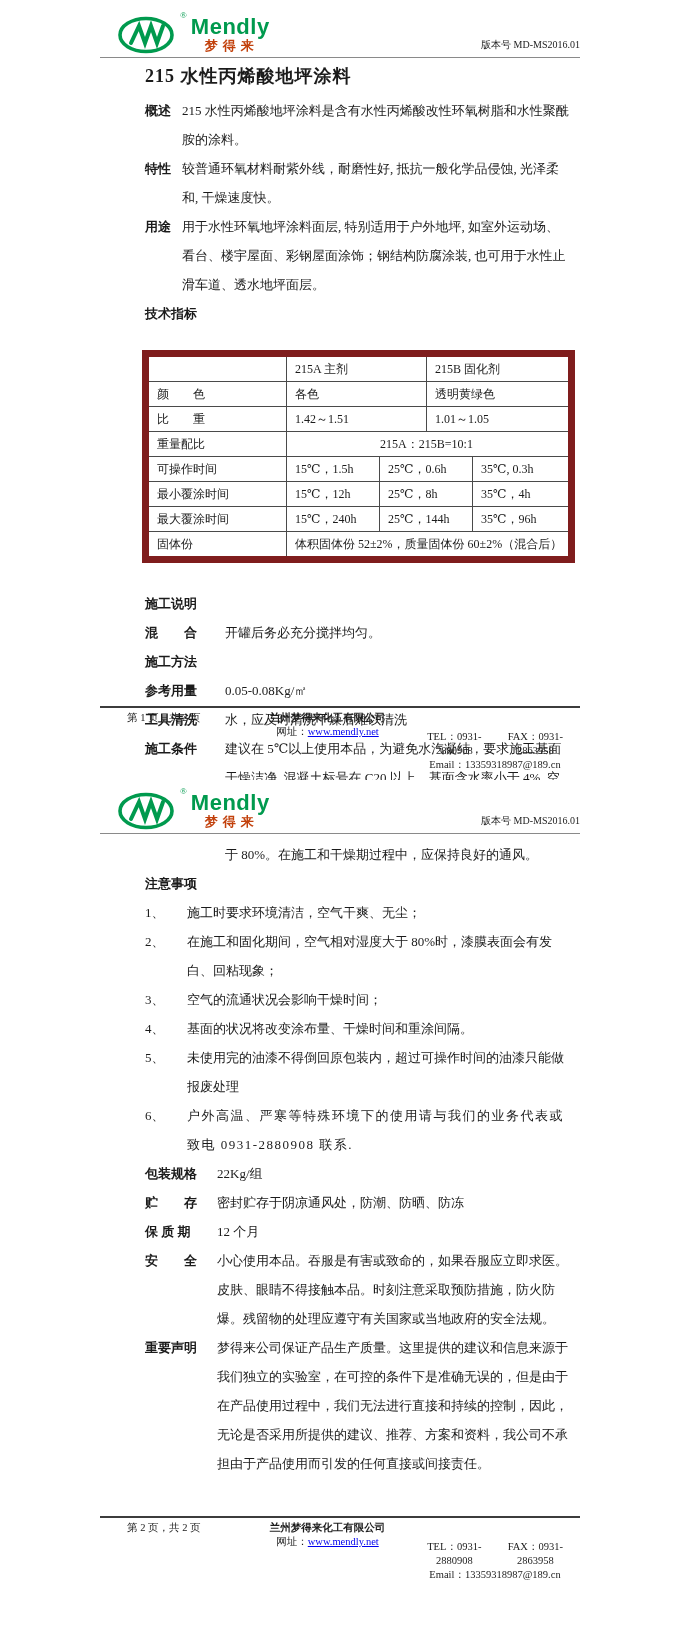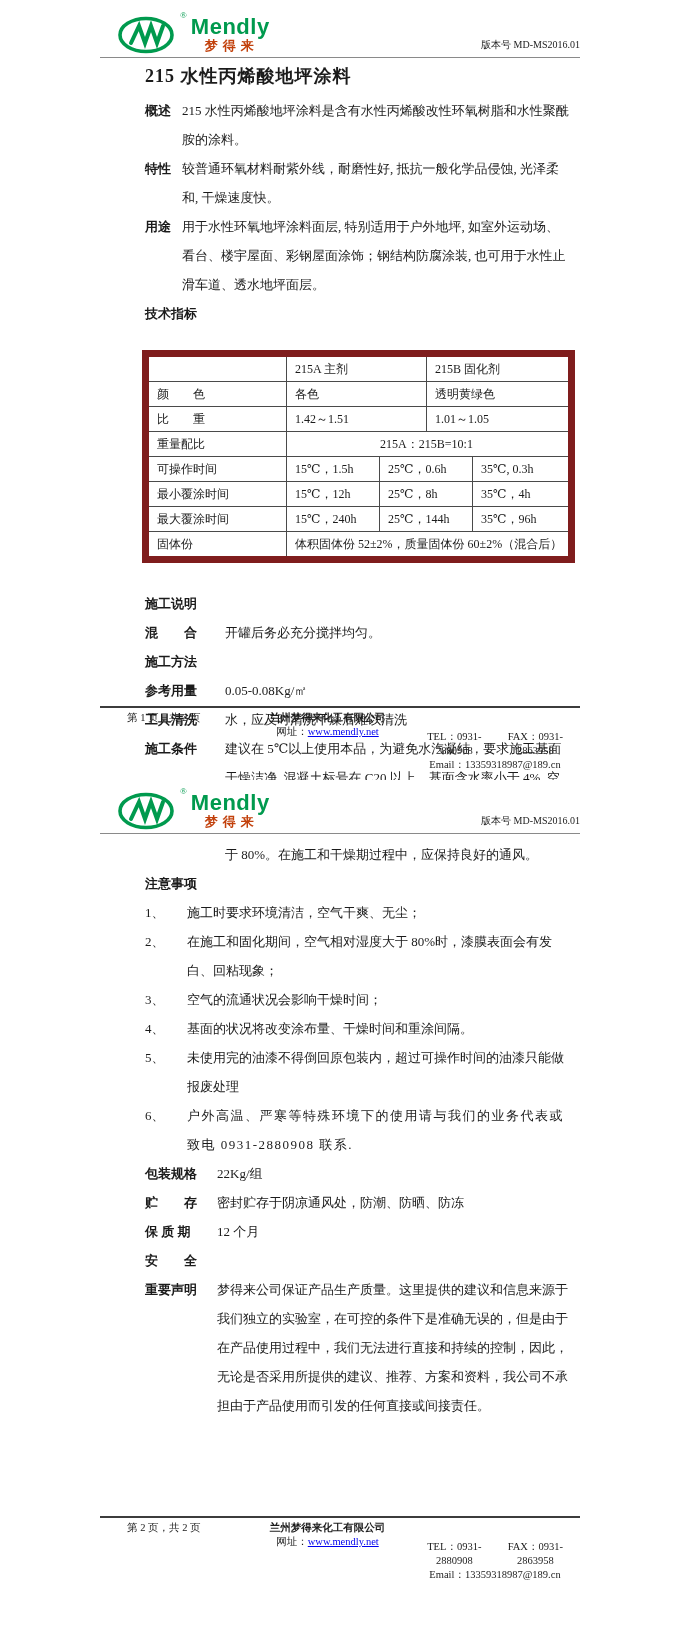--- a/index.html
+++ b/index.html
@@ -230,20 +230,21 @@
     <div class="spec">
       <div class="spec-label">贮　　存</div>
       <div class="spec-text">密封贮存于阴凉通风处，防潮、防晒、防冻</div>
     </div>
     <div class="spec">
       <div class="spec-label">保 质 期</div>
       <div class="spec-text">12 个月</div>
     </div>
     <div class="spec">
       <div class="spec-label">安　　全</div>
+      <div class="spec-text">小心使用本品。吞服是有害或致命的，如果吞服应立即求医。皮肤、眼睛不得接触本品。时刻注意采取预防措施，防火防爆。残留物的处理应遵守有关国家或当地政府的安全法规。</div>
     </div>
     <div class="spec">
       <div class="spec-label">重要声明</div>
       <div class="spec-text">梦得来公司保证产品生产质量。这里提供的建议和信息来源于我们独立的实验室，在可控的条件下是准确无误的，但是由于在产品使用过程中，我们无法进行直接和持续的控制，因此，无论是否采用所提供的建议、推荐、方案和资料，我公司不承担由于产品使用而引发的任何直接或间接责任。</div>
     </div>
   </div>
 
   <div class="footer" style="bottom:56px;">
     <div class="f-page">第 2 页，共 2 页</div>
     <div class="f-mid">

